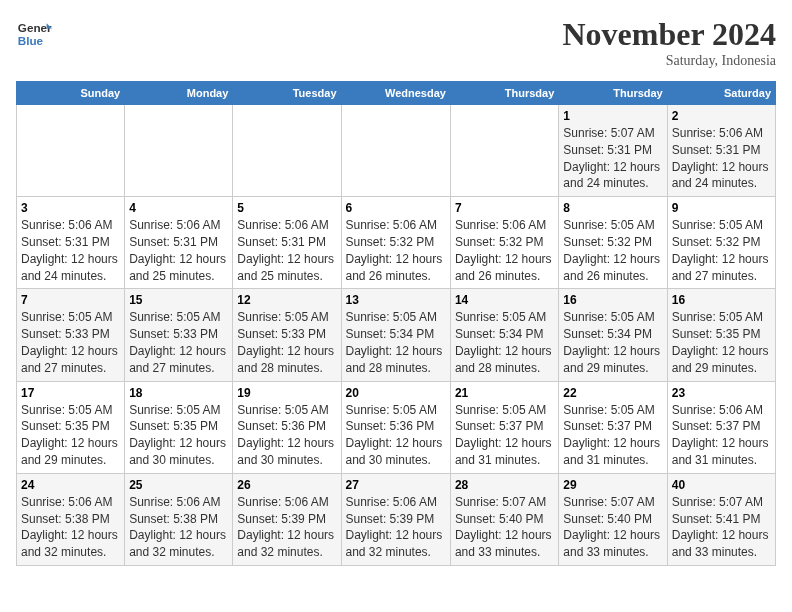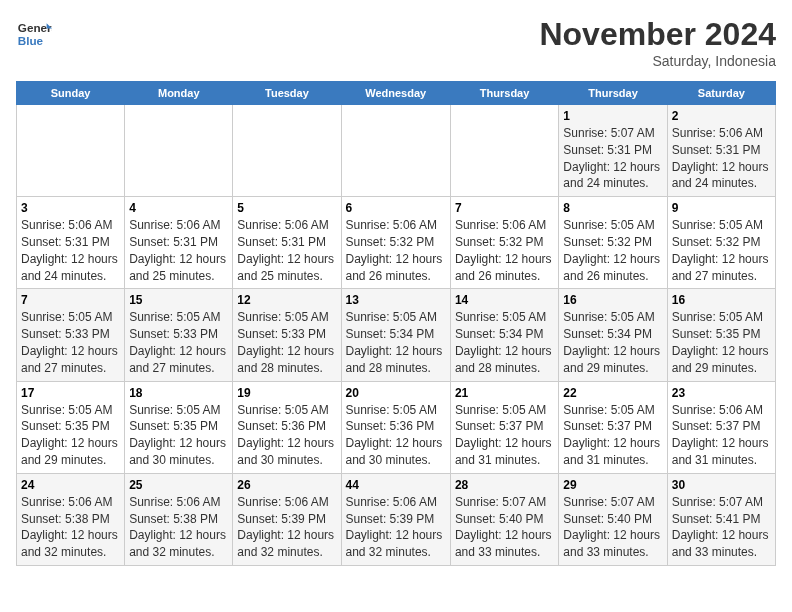--- a/index.html
+++ b/index.html
@@ -20,40 +20,41 @@
       display: flex;
       align-items: center;
       gap: 4px;
     }
     .logo-icon {
       width: 36px;
       height: 36px;
     }
     .title-block {
       text-align: right;
+      font-family: Liberation Serif, serif;
     }
     .month-title {
       font-size: 32px;
       font-weight: bold;
       color: #333;
     }
     .subtitle {
       font-size: 14px;
       color: #555;
     }
     table {
       width: 100%;
       border-collapse: collapse;
       font-size: 10px;
     }
     thead th {
       background: #3a7abf;
       color: #fff;
       padding: 5px 4px;
-      text-align: center;
+      text-align: right;
       font-size: 11px;
       border: 1px solid #3a7abf;
     }
     tbody td {
       border: 1px solid #ccc;
       vertical-align: top;
       padding: 4px;
       width: 113px;
       min-height: 70px;
       background: #fff;
@@ -272,38 +273,38 @@
 Sunset: 5:38 PM
 Daylight: 12 hours and 32 minutes.</div>
         </td>
         <td>
           <div class="day-num">26</div>
           <div class="day-info" style="white-space: pre-line;">Sunrise: 5:06 AM
 Sunset: 5:39 PM
 Daylight: 12 hours and 32 minutes.</div>
         </td>
         <td>
-          <div class="day-num">44</div>
+          <div class="day-num">27</div>
           <div class="day-info" style="white-space: pre-line;">Sunrise: 5:06 AM
 Sunset: 5:39 PM
 Daylight: 12 hours and 32 minutes.</div>
         </td>
         <td>
           <div class="day-num">28</div>
           <div class="day-info" style="white-space: pre-line;">Sunrise: 5:07 AM
 Sunset: 5:40 PM
 Daylight: 12 hours and 33 minutes.</div>
         </td>
         <td>
           <div class="day-num">29</div>
           <div class="day-info" style="white-space: pre-line;">Sunrise: 5:07 AM
 Sunset: 5:40 PM
 Daylight: 12 hours and 33 minutes.</div>
         </td>
         <td>
-          <div class="day-num">30</div>
+          <div class="day-num">40</div>
           <div class="day-info" style="white-space: pre-line;">Sunrise: 5:07 AM
 Sunset: 5:41 PM
 Daylight: 12 hours and 33 minutes.</div>
         </td>
       </tr>
     </tbody>
 </table>
 
 </body></html>

